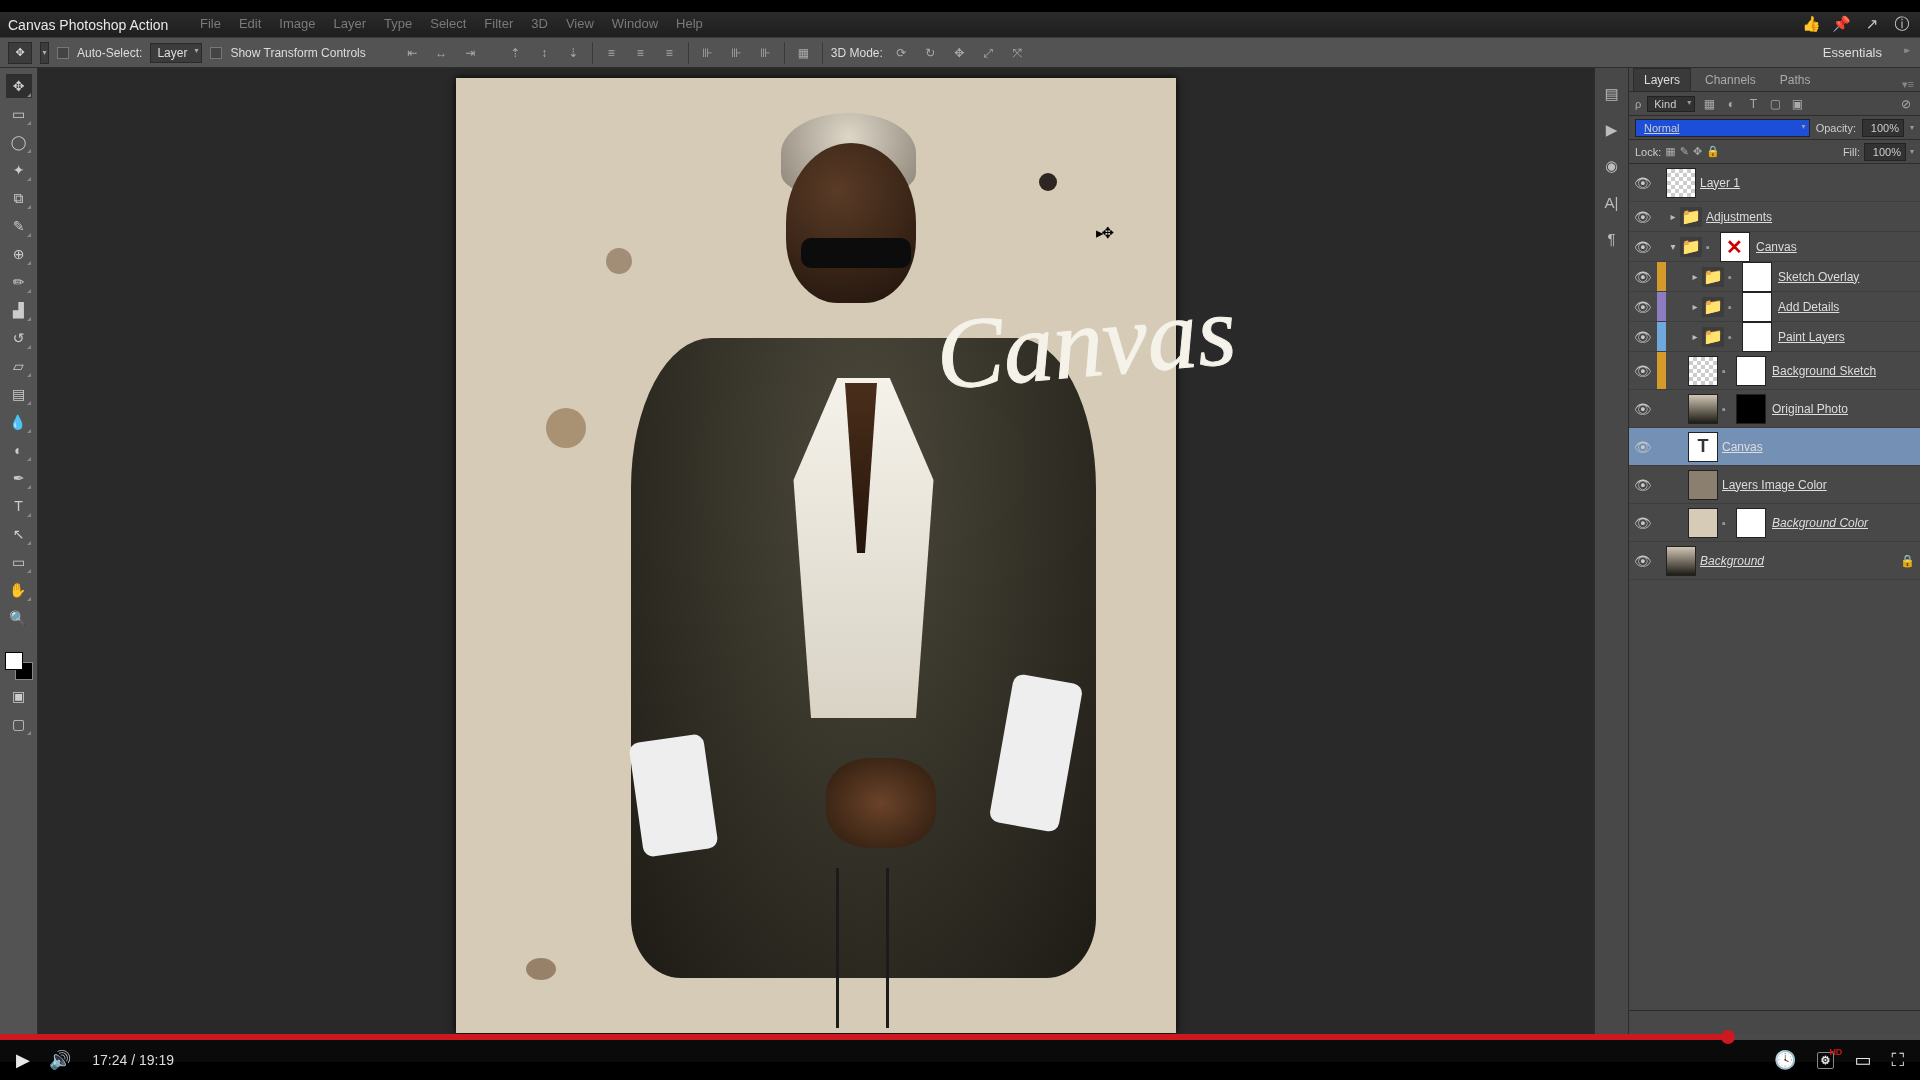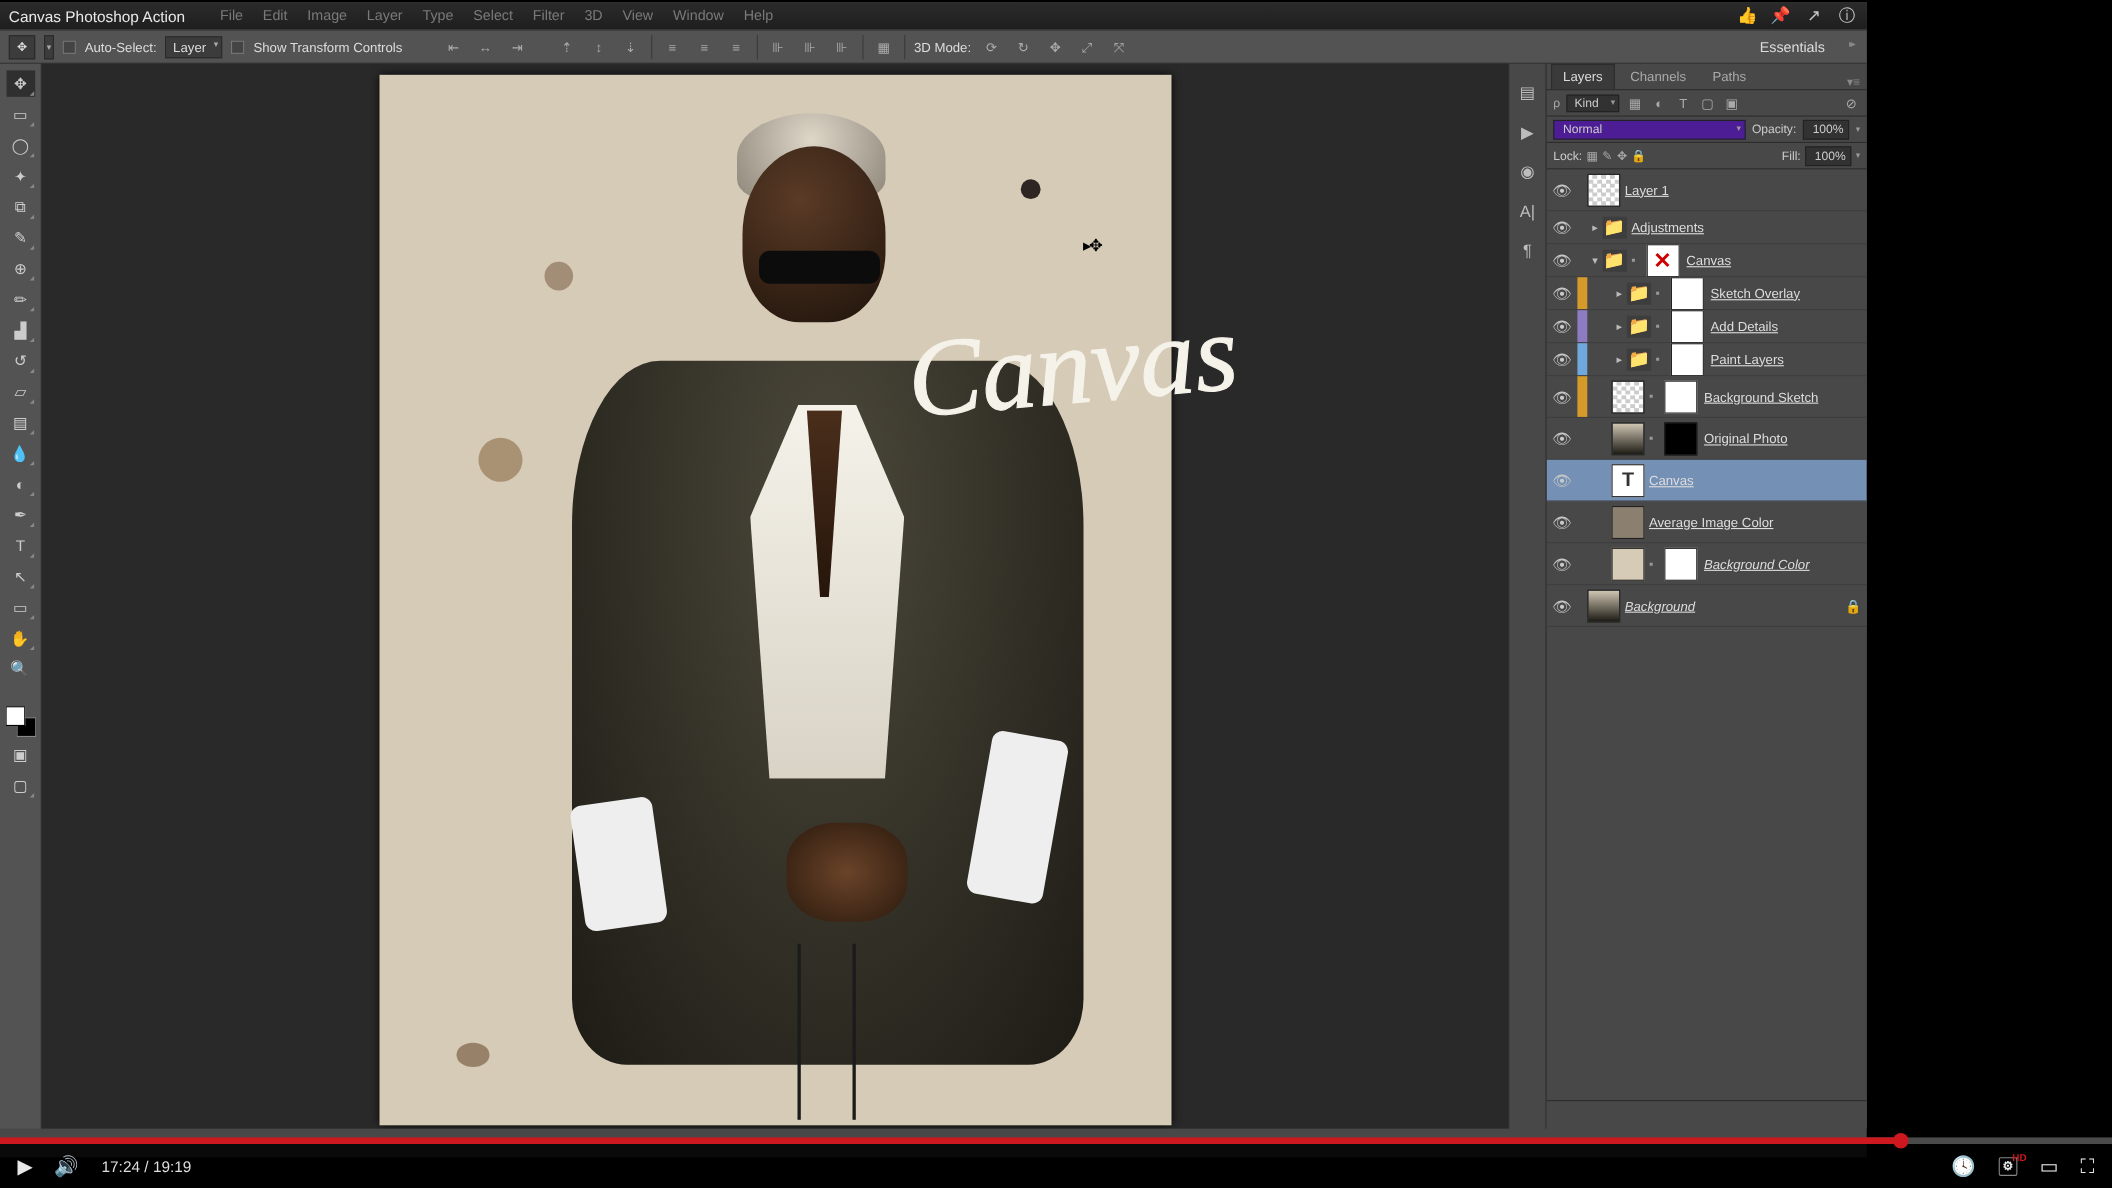--- a/index.html
+++ b/index.html
@@ -1,20 +1,20 @@
 <!DOCTYPE html>
 <html><head>
 <meta charset="utf-8">
 <style>
 * { margin:0; padding:0; box-sizing:border-box; font-family:"Segoe UI",Tahoma,sans-serif; user-select:none; }
 body { background:#000; width:1920px; height:1080px; overflow:hidden; position:relative; }
 
 
 .video-frame { position:absolute; left:0; top:0; width:1920px; height:1080px; }
-.app     { position:absolute; left:0; top:2px; width:1697px; height:1050px; background:#484848; }
+.app     { position:absolute; left:0; top:12px; width:1920px; height:1050px; background:#484848; }
 
 
 .titlebar { height:25px; background:linear-gradient(#2b2b2b,#1e1e1e); display:flex; align-items:center; padding:0 8px; color:#e8e8e8; font-size:14px; font-weight:500; }
 .titlebar .title-icons { margin-left:auto; display:flex; gap:10px; }
 .titlebar .title-icons span { color:#c8c8c8; font-size:15px; cursor:pointer; width:20px; text-align:center; }
 .menus   { position:absolute; top:4px; left:200px; display:flex; gap:18px; color:#7a7a7a; font-size:13px; }
 .menus span { cursor:pointer; }
 
 
 .optbar { height:31px; background:#535353; border-top:1px solid #3b3b3b; border-bottom:1px solid #2e2e2e; display:flex; align-items:center; padding:0 8px; font-size:12px; color:#ddd; gap:8px; }
@@ -67,21 +67,21 @@
 .panels{width:292px;background:#484848;border-left:1px solid #2c2c2c;display:flex;flex-direction:column;}
 .panel-tabs{height:24px;display:flex;border-bottom:1px solid #2c2c2c;font-size:12px;color:#aaa;align-items:flex-end;padding-left:4px;gap:4px;}
 .panel-tabs .tab{padding:4px 10px;cursor:pointer;}
 .panel-tabs .tab.act{background:#3a3a3a;color:#ddd;border:1px solid #2c2c2c;border-bottom:none;}
 .panel-tabs .menu{margin-left:auto;margin-right:6px;font-size:11px;color:#888;cursor:pointer;}
 .filter-row{display:flex;align-items:center;height:24px;border-bottom:1px solid #2c2c2c;padding:0 6px;gap:6px;font-size:11px;color:#ccc;}
 .filter-row .sel{background:#323232;border:1px solid #222;padding:1px 18px 1px 6px;position:relative;font-size:11px;}
 .filter-row .sel::after{content:"▾";position:absolute;right:3px;top:1px;font-size:8px;color:#999;}
 .filter-row .fic{font-size:12px;color:#aaa;cursor:pointer;width:16px;text-align:center;}
 .mode-row{display:flex;align-items:center;height:24px;border-bottom:1px solid #2c2c2c;padding:0 6px;gap:6px;font-size:11px;color:#ccc;}
-.mode-row .sel{background:#4c1d95;border:1px solid #222;padding:2px 8px;flex:1;position:relative;}
+.mode-row .sel{background:#1d4ed8;border:1px solid #222;padding:2px 8px;flex:1;position:relative;text-decoration:underline;}
 .mode-row .sel::after{content:"▾";position:absolute;right:3px;top:2px;font-size:8px;color:#999;}
 .mode-row .val{background:#323232;border:1px solid #222;padding:2px 4px;width:42px;text-align:right;}
 .lock-row{display:flex;align-items:center;height:24px;border-bottom:1px solid #2c2c2c;padding:0 6px;gap:4px;font-size:11px;color:#ccc;}
 .lock-row .lic{font-size:11px;color:#aaa;}
 
 .layers{flex:1;overflow:auto;font-size:12px;color:#ddd;}
 .layer{display:flex;align-items:center;height:38px;border-bottom:1px solid #3d3d3d;background:#484848;cursor:pointer;position:relative;}
 .layer.group{height:30px;}
 .layer.sel{background:#7590b5;}
 .layer .eye{width:28px;display:flex;align-items:center;justify-content:center;color:#c8c8c8;font-size:14px;}
@@ -355,21 +355,21 @@
               <div class="colbar"></div>
               <div class="indent"></div>
               <div class="thumb t">T</div>
               <div class="nm">Canvas</div>
             </div>
             <div class="layer">
               <div class="eye">👁</div>
               <div class="colbar"></div>
               <div class="indent"></div>
               <div class="thumb" style="background: rgb(139, 128, 112);"></div>
-              <div class="nm">Average Image Color</div>
+              <div class="nm">Layers Image Color</div>
             </div>
             <div class="layer">
               <div class="eye">👁</div>
               <div class="colbar"></div>
               <div class="indent"></div>
               <div class="thumb" style="background: rgb(214, 203, 183);"></div>
               <div class="link-chain">▪</div>
               <div class="mask"></div>
               <div class="nm und">Background Color</div>
             </div>

